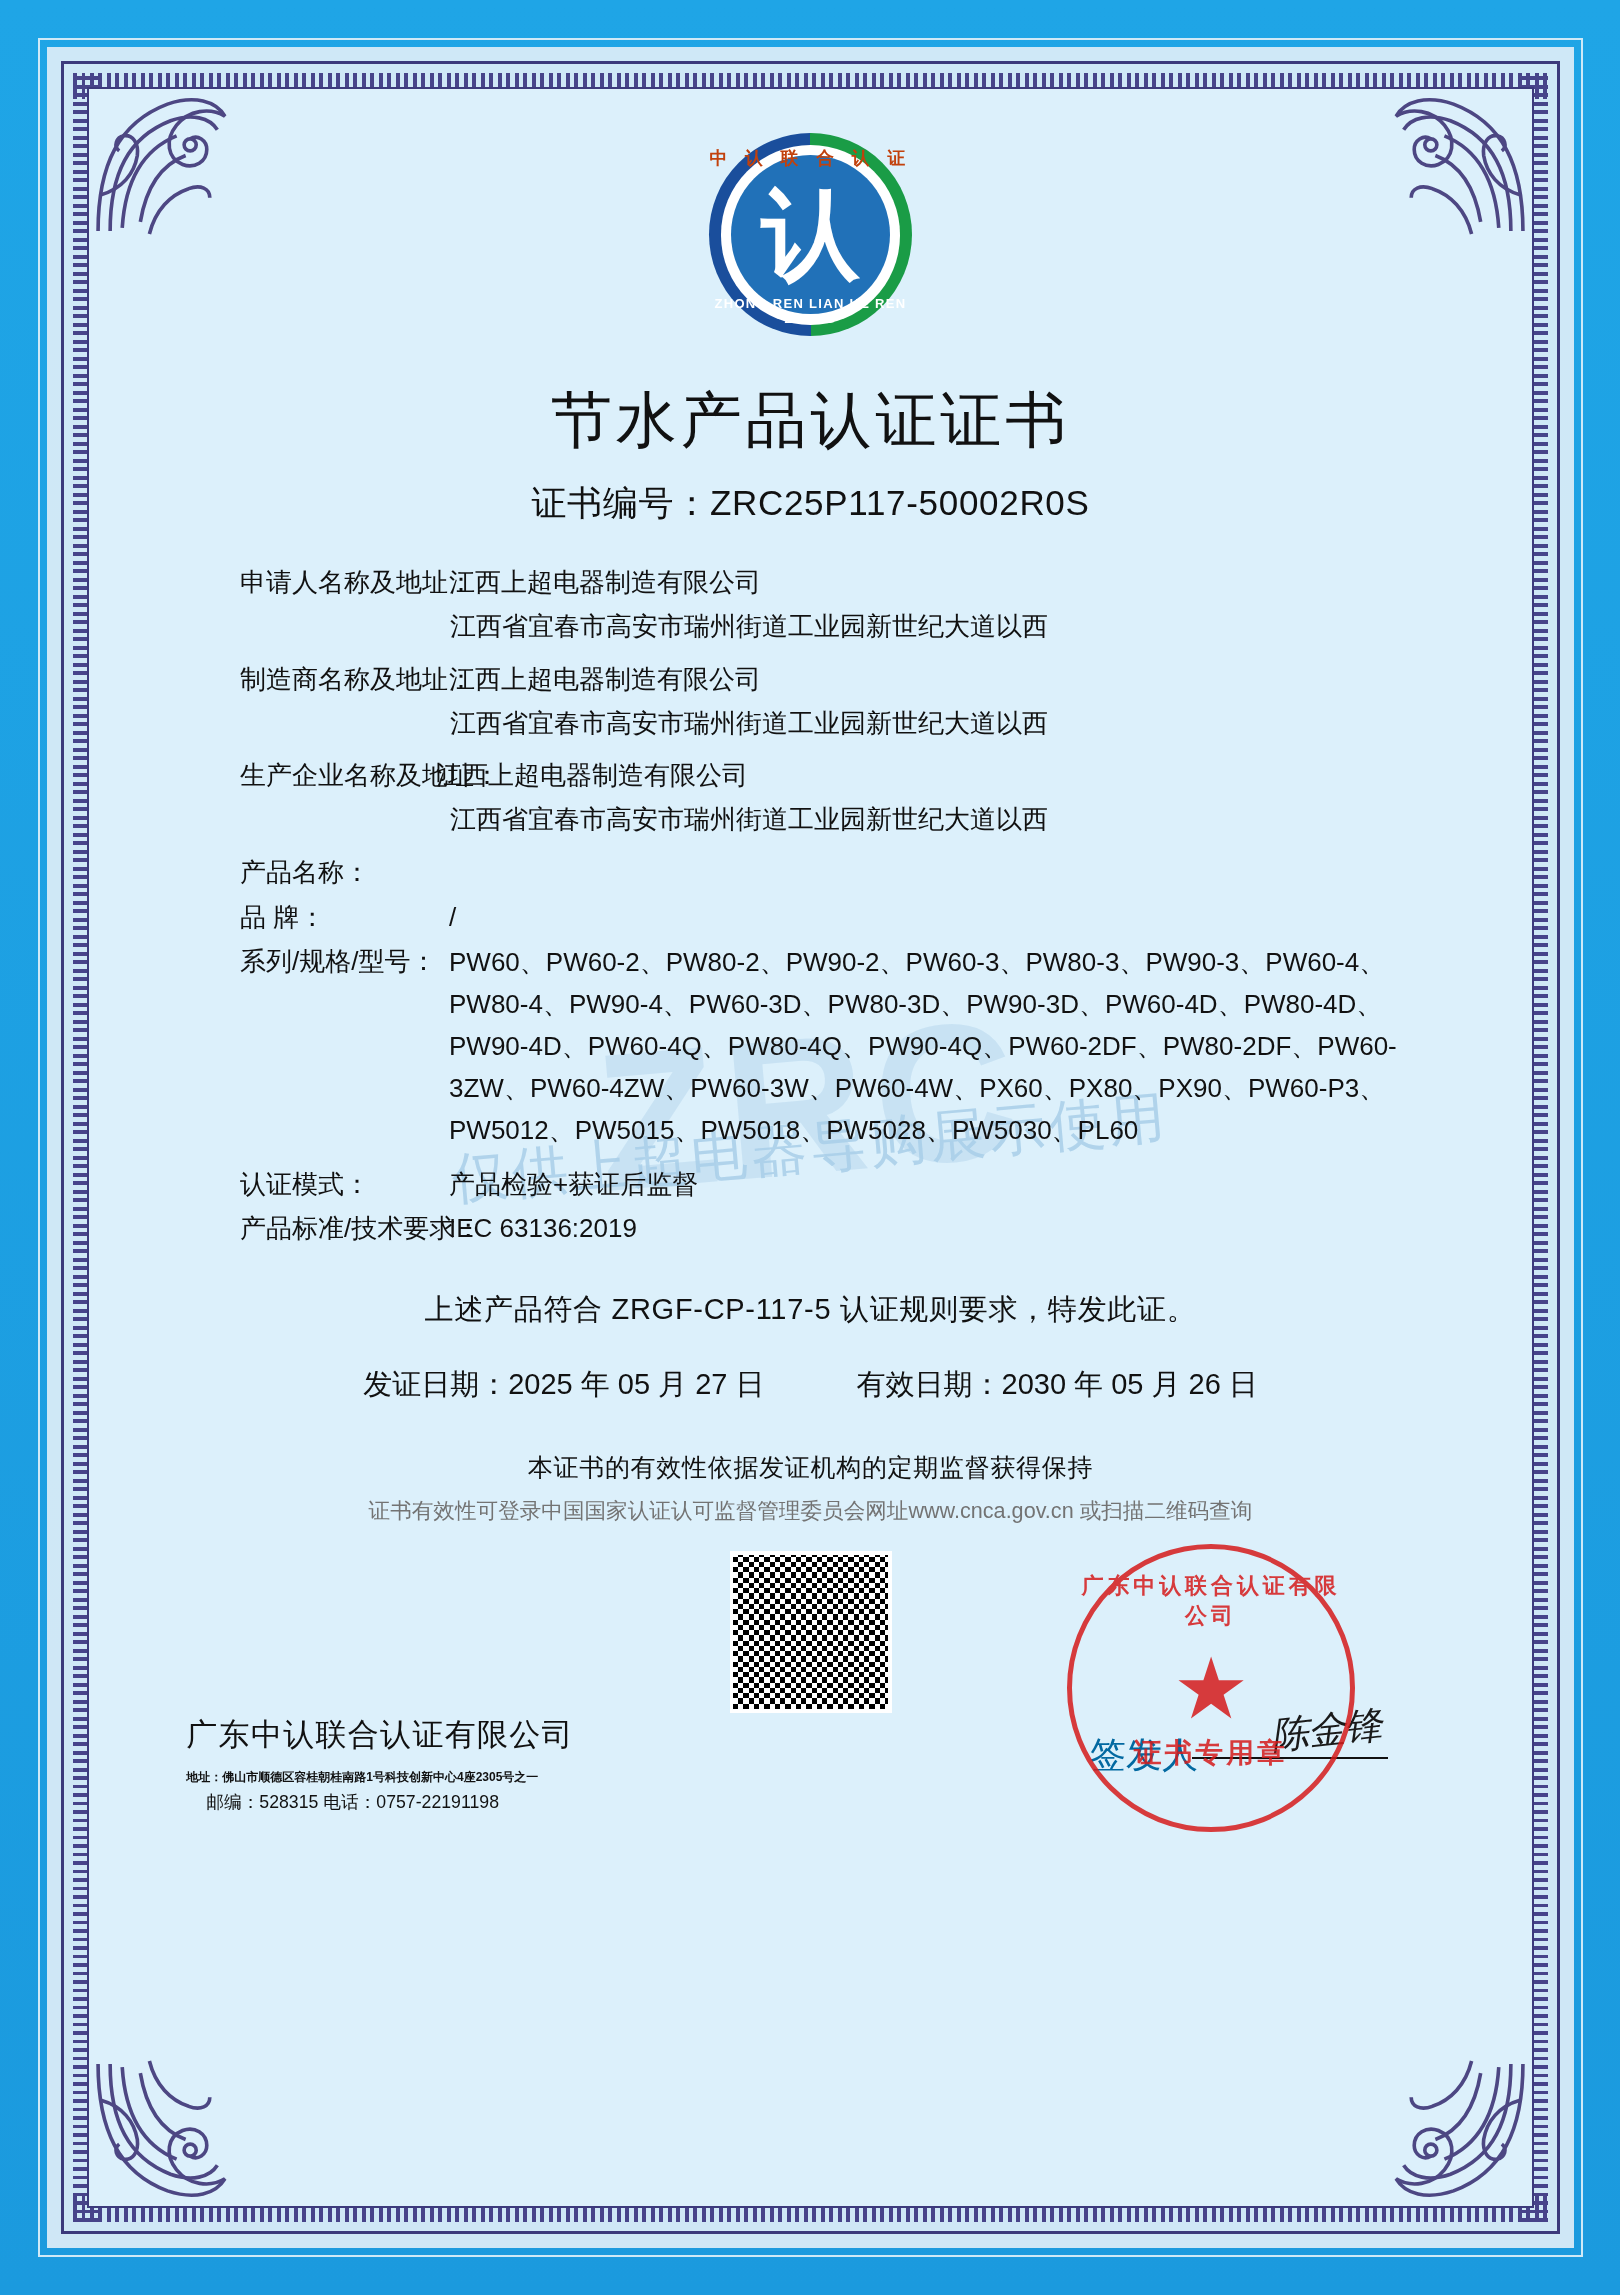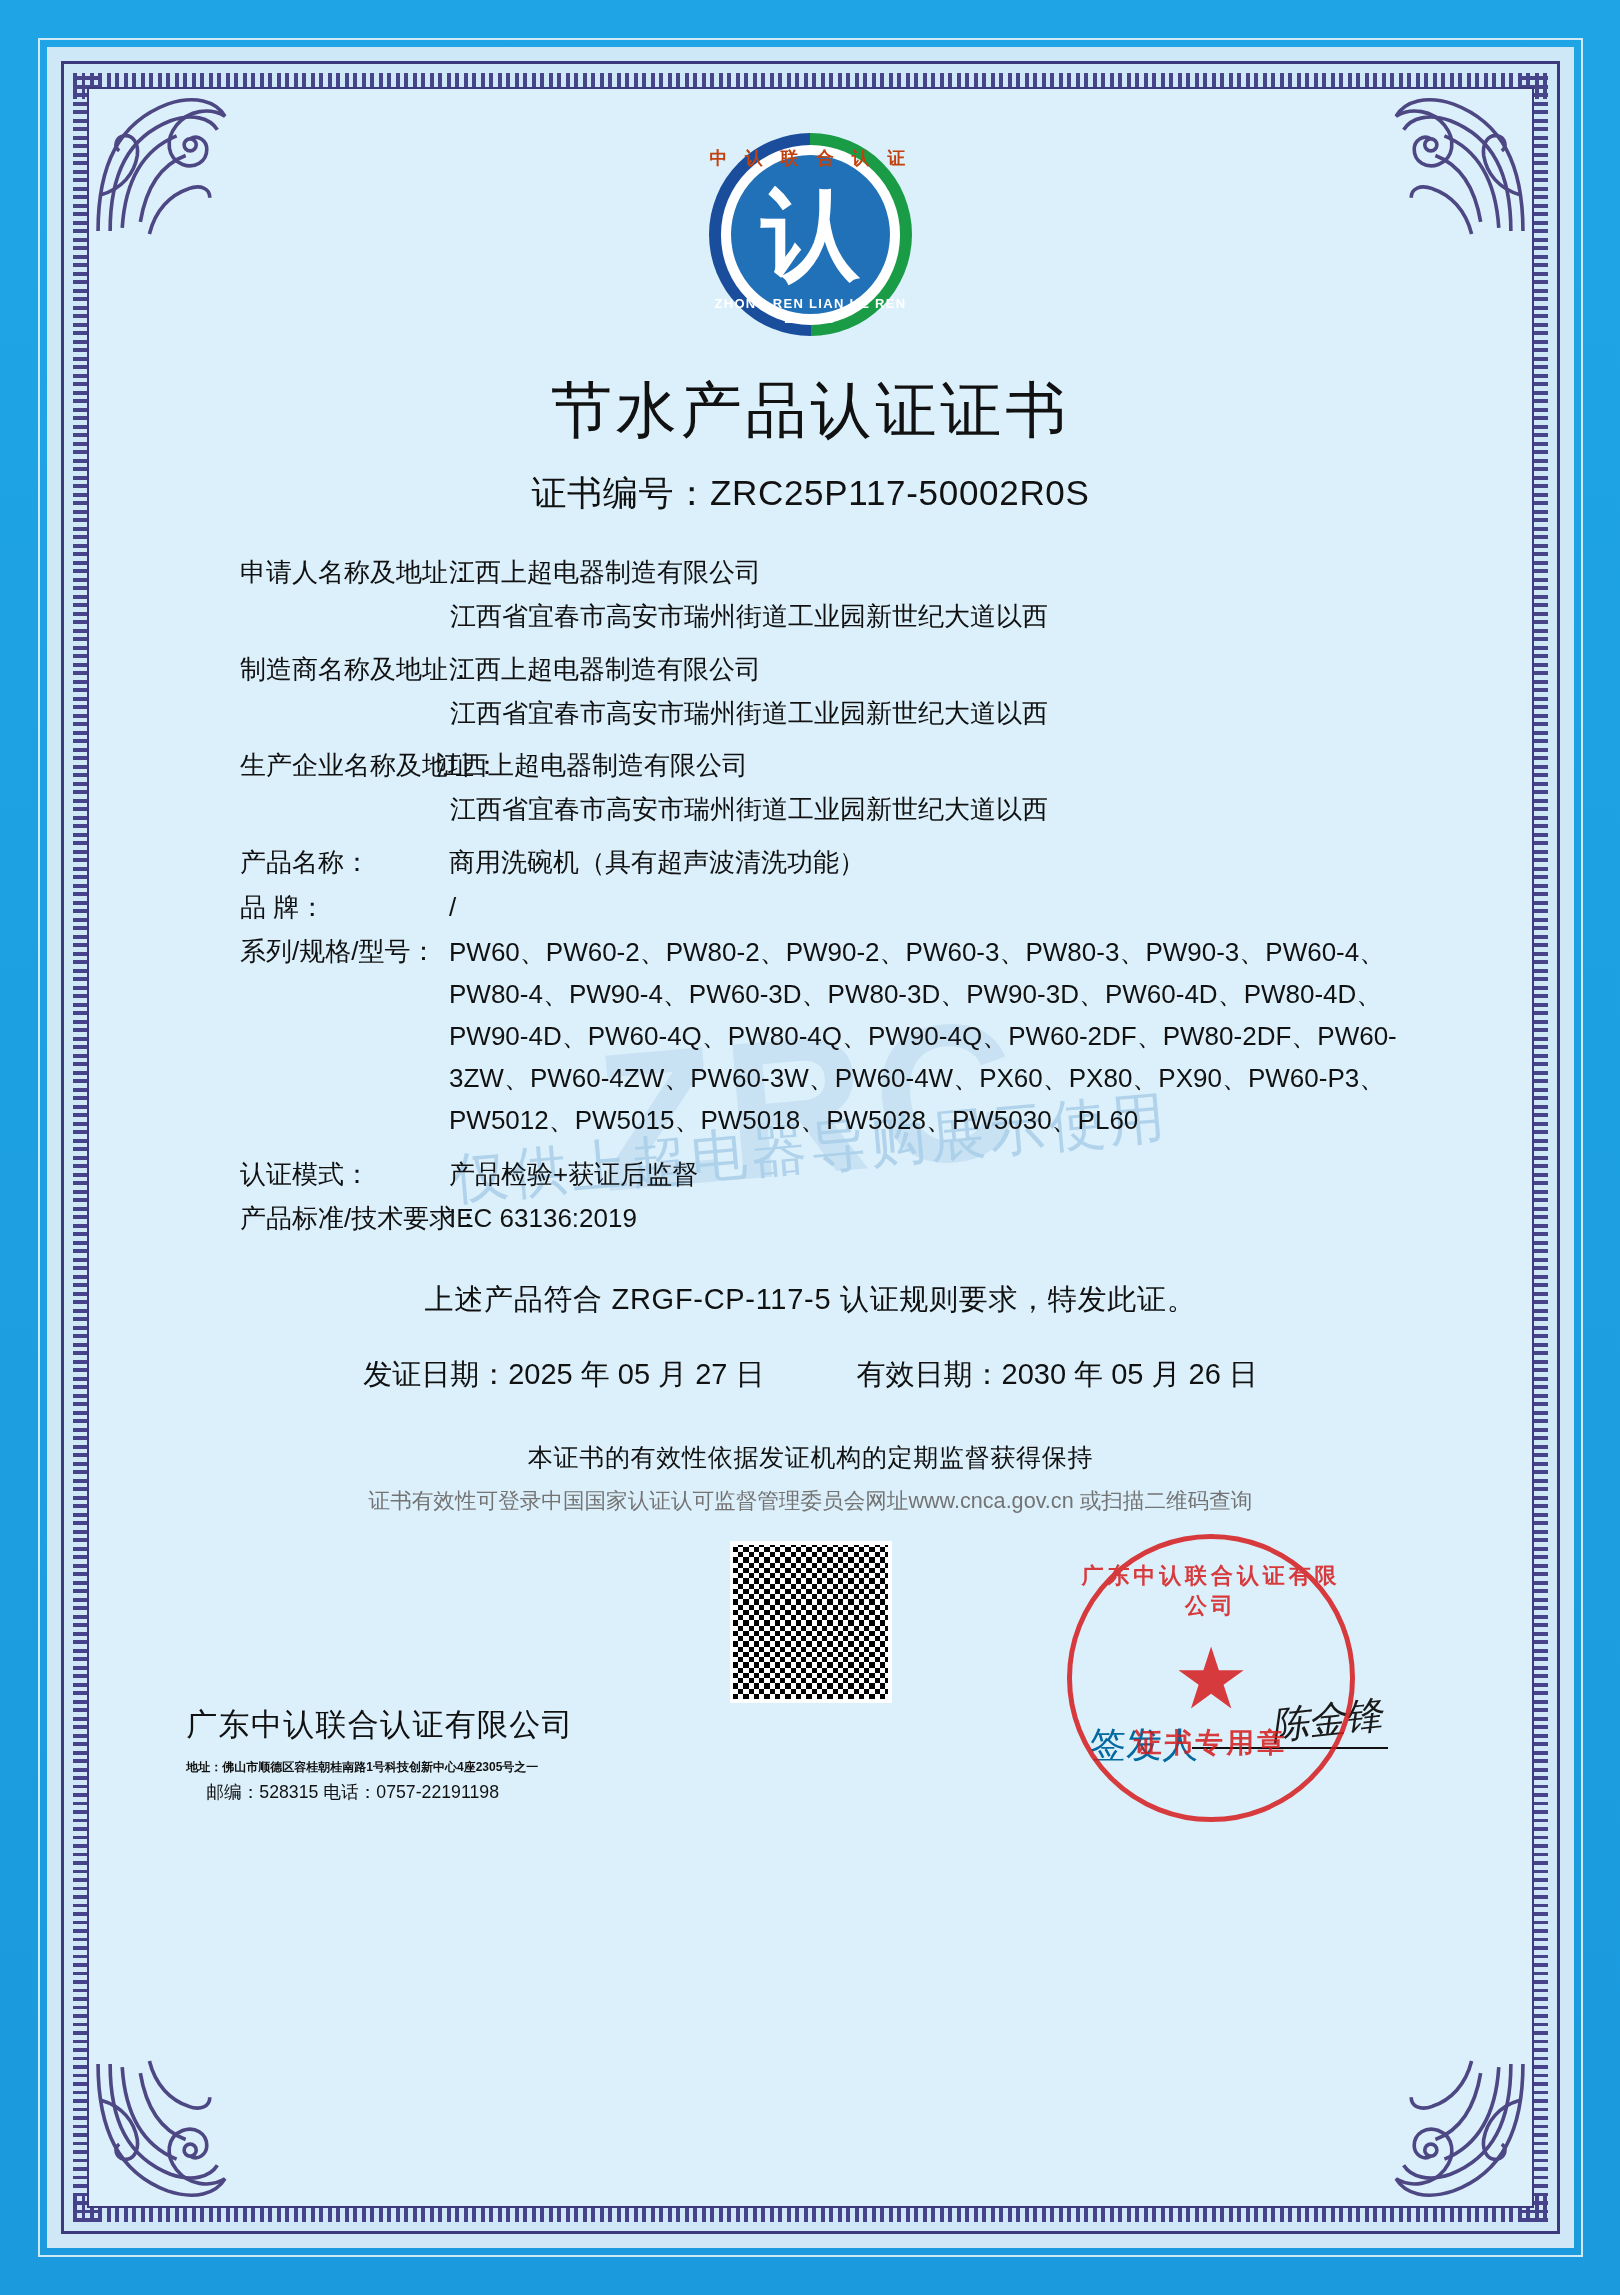--- a/index.html
+++ b/index.html
@@ -108,21 +108,21 @@
   .logo .txt-bot{
     position:absolute;left:0;right:0;bottom:10.5px;text-align:center;
     font-size:13px;color:#fff;letter-spacing:1.3px;font-weight:bold;
   }
 
   .cert-title{
     text-align:center;
     font-size:61px;
     letter-spacing:3.9px;
     color:#111;
-    margin-top:34px;
+    margin-top:44px;
     font-family:"DejaVu Sans","Liberation Sans",sans-serif;
     font-weight:500;
   }
   .cert-no{
     text-align:center;
     font-size:35px;
     color:#111;
     margin-top:18px;
     letter-spacing:0.7px;
   }
@@ -326,21 +326,20 @@
         <div class="sub">江西省宜春市高安市瑞州街道工业园新世纪大道以西</div>
 
         <div class="row" style="margin-top:11.8px;">
           <div class="lbl lbl-w2">生产企业名称及地址：</div>
           <div class="val">江西上超电器制造有限公司</div>
         </div>
         <div class="sub">江西省宜春市高安市瑞州街道工业园新世纪大道以西</div>
 
         <div class="row" style="margin-top:13px;">
           <div class="lbl lbl-w1">产品名称：</div>
-          <div class="val val-indent">商用洗碗机（具有超声波清洗功能）</div>
         </div>
 
         <div class="row">
           <div class="lbl lbl-w1">品 牌：</div>
           <div class="val val-indent">/</div>
         </div>
 
         <div class="row">
           <div class="lbl lbl-w1">系列/规格/型号：</div>
           <div class="val val-indent models">PW60、PW60-2、PW80-2、PW90-2、PW60-3、PW80-3、PW90-3、PW60-4、PW80-4、PW90-4、PW60-3D、PW80-3D、PW90-3D、PW60-4D、PW80-4D、PW90-4D、PW60-4Q、PW80-4Q、PW90-4Q、PW60-2DF、PW80-2DF、PW60-3ZW、PW60-4ZW、PW60-3W、PW60-4W、PX60、PX80、PX90、PW60-P3、PW5012、PW5015、PW5018、PW5028、PW5030、PL60</div>

